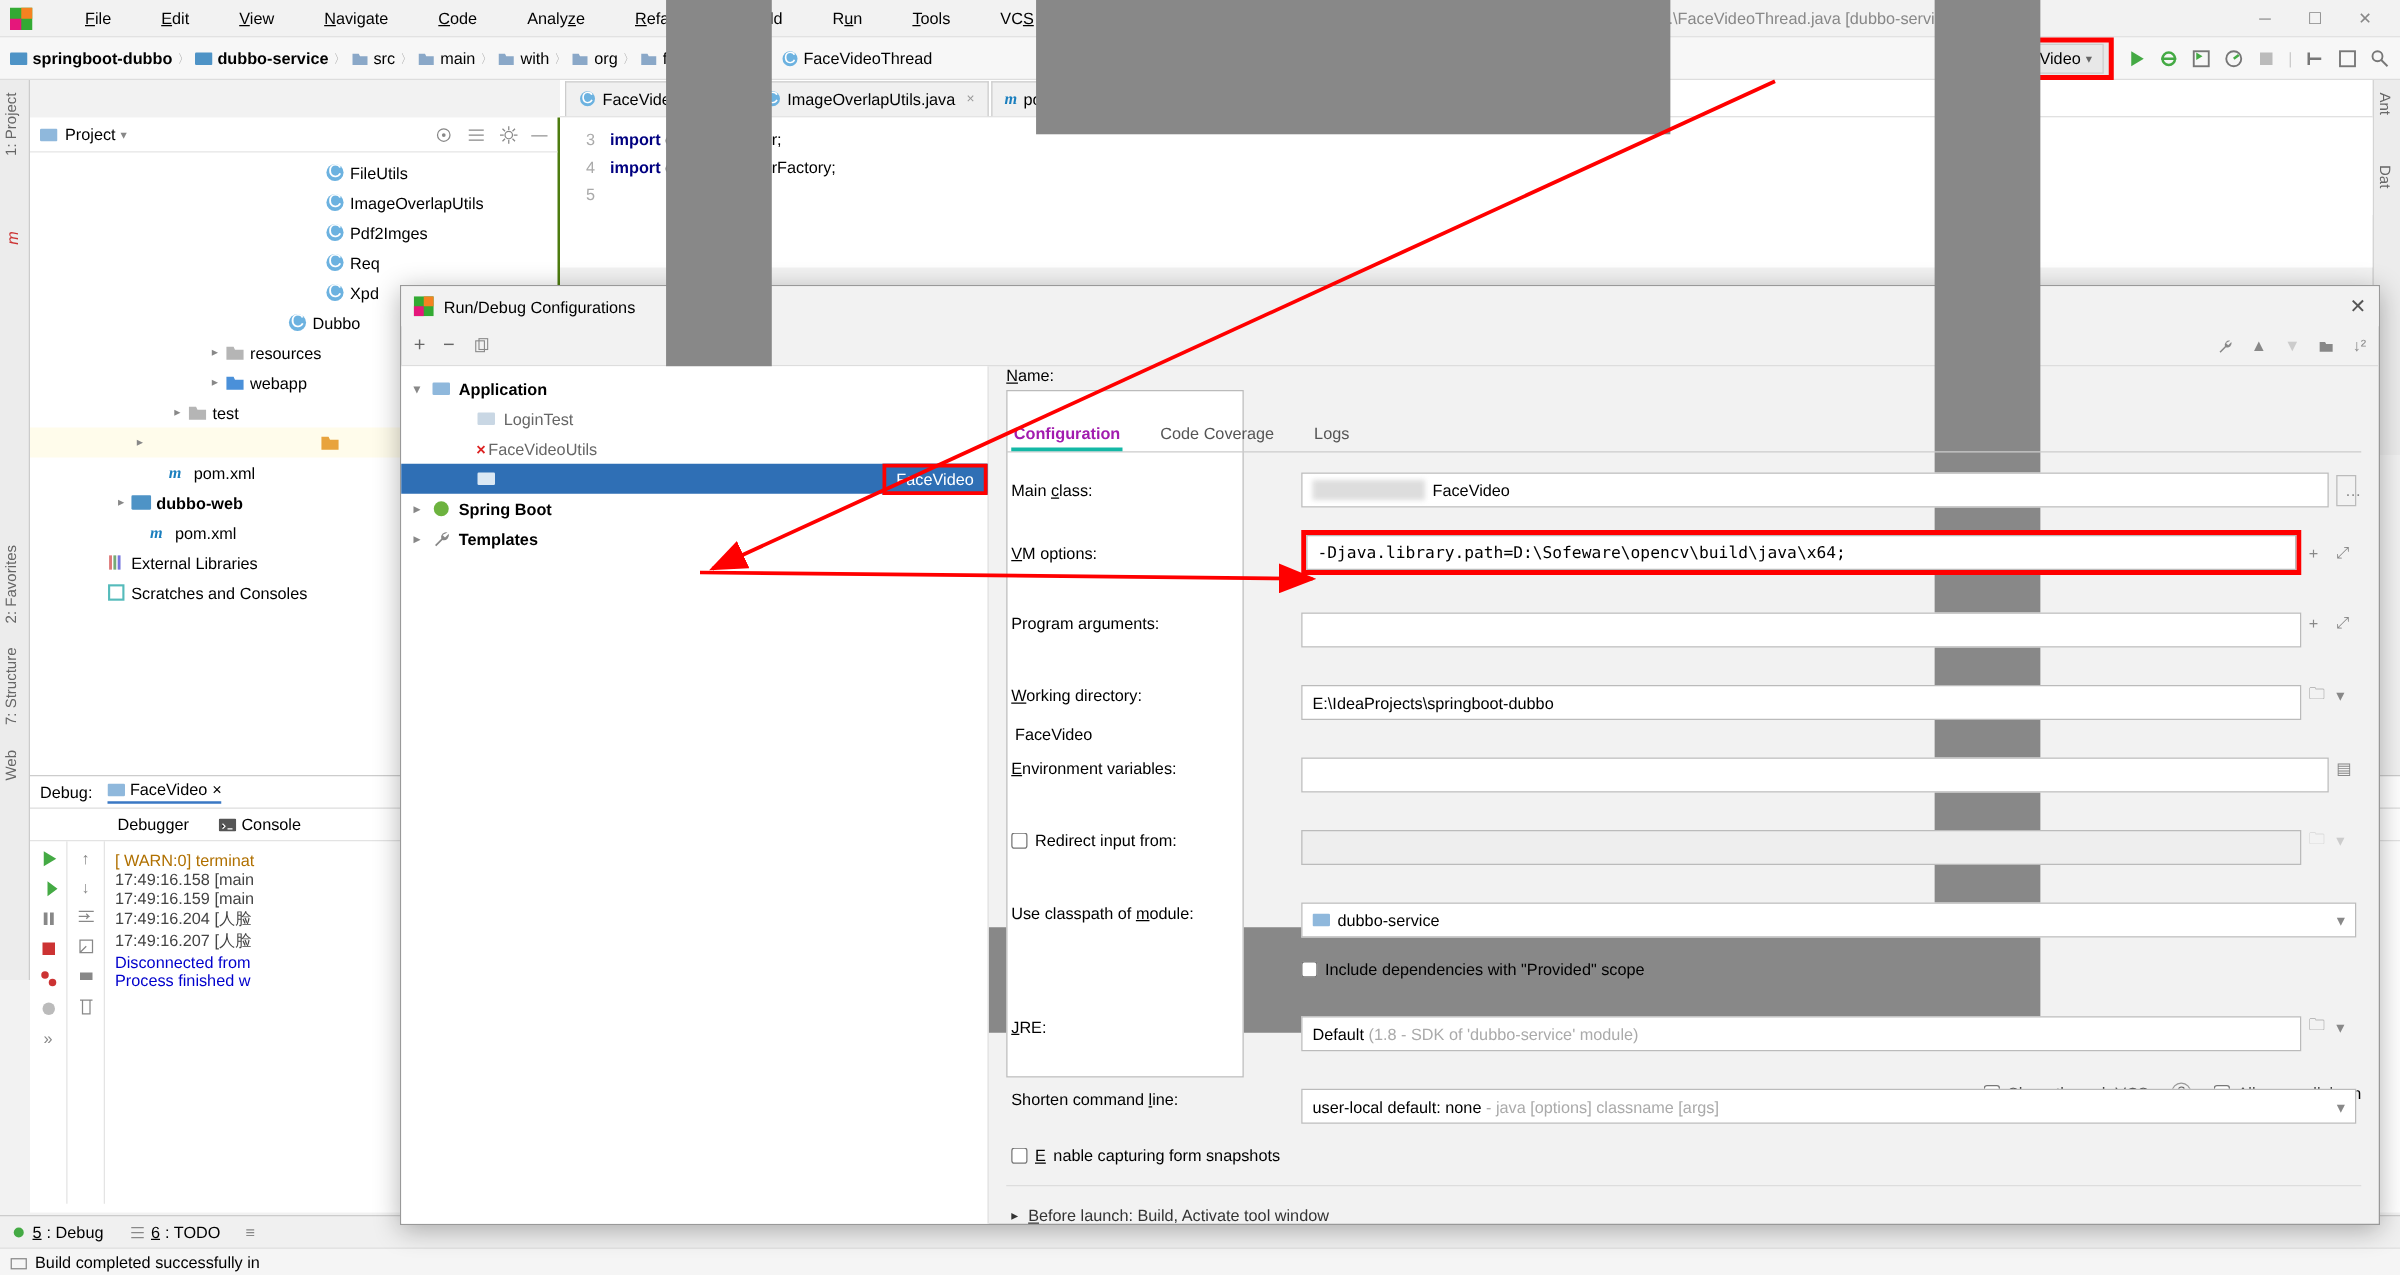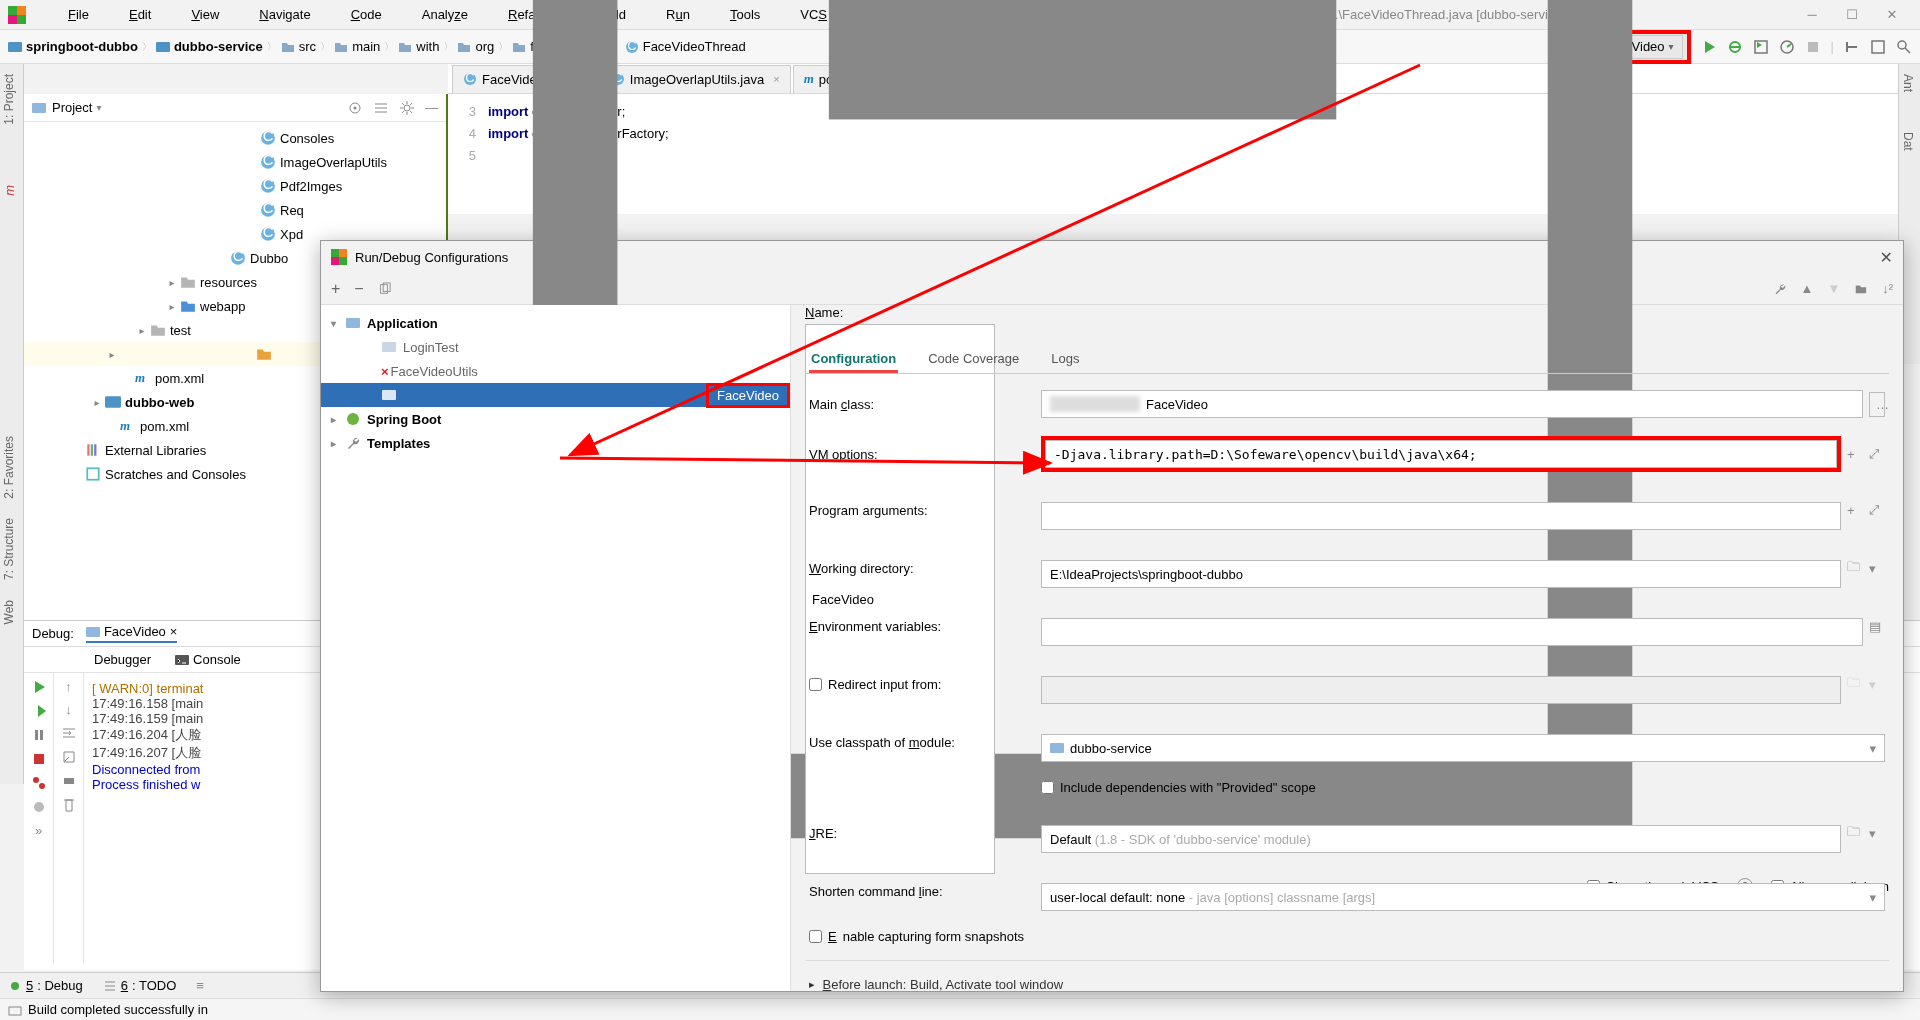--- a/index.html
+++ b/index.html
@@ -44,41 +44,41 @@
 .debug-panel { position:absolute; left:24px; top:620px; right:0; height:350px; background:#fff; border-top:1px solid #ccc; }
 .debug-header { height:26px; display:flex; align-items:center; padding:0 8px; gap:12px; border-bottom:1px solid #ddd; }
 .debug-body { display:flex; height:290px; }
 .debug-left-btns { width:30px; border-right:1px solid #e4e4e4; display:flex; flex-direction:column; align-items:center; gap:8px; padding-top:6px; }
 .debug-step-btns { width:30px; border-right:1px solid #e4e4e4; display:flex; flex-direction:column; align-items:center; gap:8px; padding-top:6px; }
 .console { flex:1; font-family:Consolas,monospace; font-size:13px; padding:8px; white-space:pre; overflow:hidden; }
 .console .warn{color:#b07000;} .console .time{color:#444;} .console .blue{color:#0000cc;}
 .bottom-bar { position:absolute; bottom:22px; left:0; right:0; height:26px; background:#f0f0f0; border-top:1px solid #ccc; display:flex; align-items:center; padding:0 8px; gap:20px; }
 .status-bar { position:absolute; bottom:0; left:0; right:0; height:22px; background:#f5f5f5; border-top:1px solid #ddd; display:flex; align-items:center; padding:0 8px; }
 
-.dialog { position:absolute; left:320px; top:240px; width:1584px; height:752px; background:#f2f2f2; border:1px solid #999; box-shadow:0 4px 20px rgba(0,0,0,0.3); z-index:100; }
+.dialog { position:absolute; left:320px; top:228px; width:1584px; height:752px; background:#f2f2f2; border:1px solid #999; box-shadow:0 4px 20px rgba(0,0,0,0.3); z-index:100; }
 .dlg-title { height:32px; display:flex; align-items:center; padding:0 10px; background:#f2f2f2; }
 .dlg-title .t { margin-left:8px; }
 .dlg-title .close { margin-left:auto; font-size:16px; color:#555; cursor:pointer; }
 .dlg-toolbar { height:32px; display:flex; align-items:center; padding:0 10px; gap:14px; border-bottom:1px solid #ddd; }
 .dlg-body { display:flex; height:calc(100% - 64px); }
 .dlg-tree { width:470px; border-right:1px solid #ddd; padding:6px 0; background:#fff; }
 .dlg-tree-item { display:flex; align-items:center; height:24px; padding-left:10px; cursor:pointer; }
 .dlg-tree-item.node { font-weight:bold; }
 .dlg-tree-item.leaf { padding-left:60px; color:#666; font-weight:normal; }
 .dlg-tree-item.sel { background:#2f6fb5; color:#fff; }
 .dlg-tree-item.sel .boxed { border:3px solid #f00; padding:2px 8px; background:#2f6fb5;}
 .dlg-tree-item .arrow { width:14px; color:#888; font-size:10px; }
 .dlg-tree-item .x-mark { color:#d22; font-weight:bold; margin-right:2px;}
 .dlg-form { flex:1; padding:0 14px; display:flex; flex-direction:column; }
 .dlg-name-row { display:flex; align-items:flex-start; height:42px; gap:4px;flex-direction:column; }
 .dlg-name-row input[type=text]{ flex:0 0 550px; height:26px; padding:0 6px; border:1px solid #bbb; }
 .dlg-name-row .right { margin-left:auto; display:flex; align-items:center; gap:18px; }
 .tabs2 { display:flex; height:32px; border-bottom:1px solid #ccc; gap:28px; padding-left:4px;}
 .tabs2 .t2 { padding:4px 2px; cursor:pointer; color:#555;}
-.tabs2 .t2.active { color:#0f766e; border-bottom:3px solid #ef4444; font-weight:600;}
+.tabs2 .t2.active { color:#a21caf; border-bottom:3px solid #14b8a6; font-weight:600;}
 .form-grid { padding:16px 4px; display:grid; grid-template-columns:220px 1fr; row-gap:18px; column-gap:12px; align-items:center; }
 .form-grid input[type=text], .form-grid .sel { height:28px; border:1px solid #bbb; padding:0 8px; width:100%; background:#fff;margin-top:12px; }
 .vm-box { border:4px solid #f00; padding:0 !important;}
 .vm-box .inner { font-family:Consolas,monospace; padding:4px 8px; height:28px; line-height:20px; background:#fff; border:1px solid #bbb;}
 .form-grid .field-wrap { display:flex; align-items:center; gap:6px; }
 .field-wrap .end-ico { width:16px; color:#888; cursor:pointer;}
 .sel { display:flex; align-items:center; justify-content:space-between; background:#fafafa;}
 .sel .car { color:#888; }
 .chk { display:flex; align-items:center; gap:6px; }
 .grid-span { grid-column:1 / span 2; }
@@ -259,21 +259,21 @@
     <span style="width:10px;"></span>
     <span style="color:#888;">—</span>
   </div>
   <div class="proj-tree" id="proj-tree">
       <div class="tree-item" style="padding-left: 220px;">
         <span class="arrow"></span>
         <svg class="t-ico" viewBox="0 0 14 14">
           <circle cx="7" cy="7" r="6" fill="#6cb2e0"></circle>
           <text x="7" y="10" text-anchor="middle" font-size="9" fill="#fff">C</text>
         </svg>
-        <span>Consoles</span>
+        <span>FileUtils</span>
       </div>
       <div class="tree-item" style="padding-left: 220px;">
         <span class="arrow"></span>
         <svg class="t-ico" viewBox="0 0 14 14">
           <circle cx="7" cy="7" r="6" fill="#6cb2e0"></circle>
           <text x="7" y="10" text-anchor="middle" font-size="9" fill="#fff">C</text>
         </svg>
         <span>ImageOverlapUtils</span>
       </div>
       <div class="tree-item" style="padding-left: 220px;">

